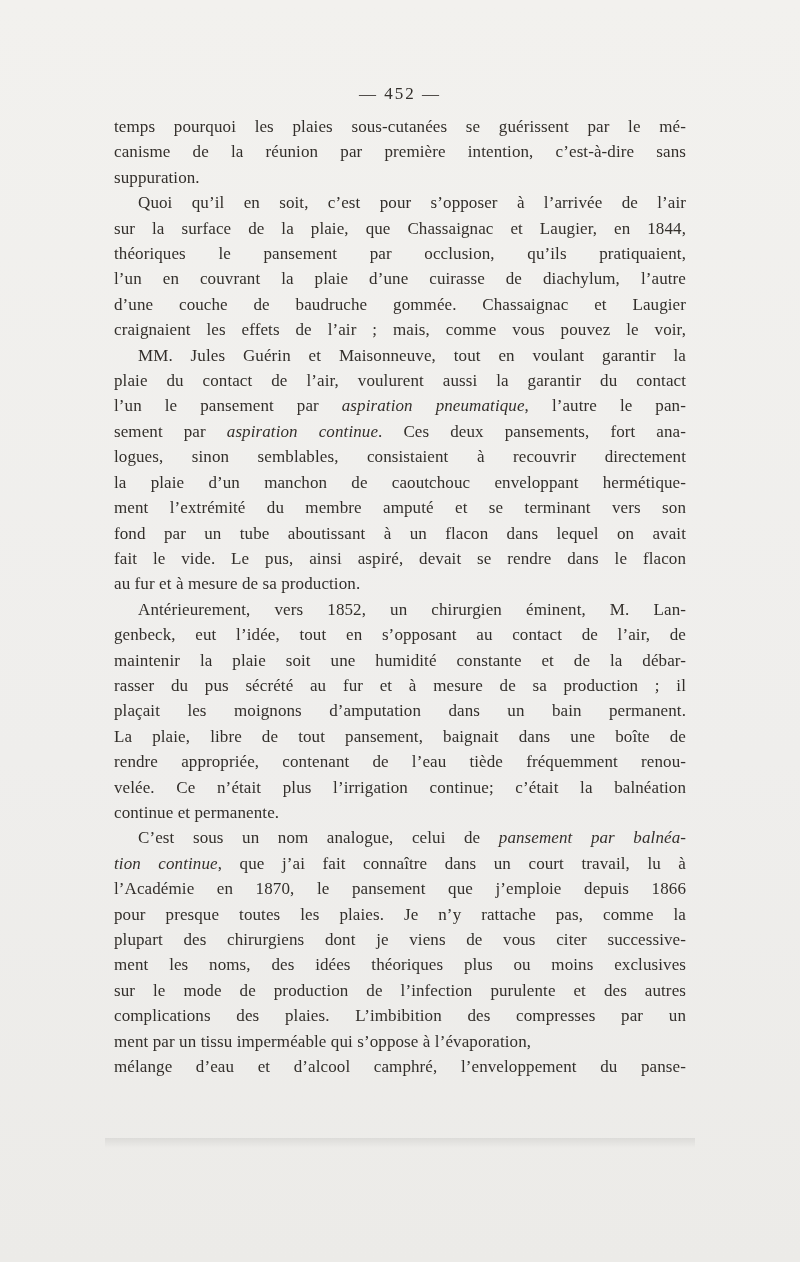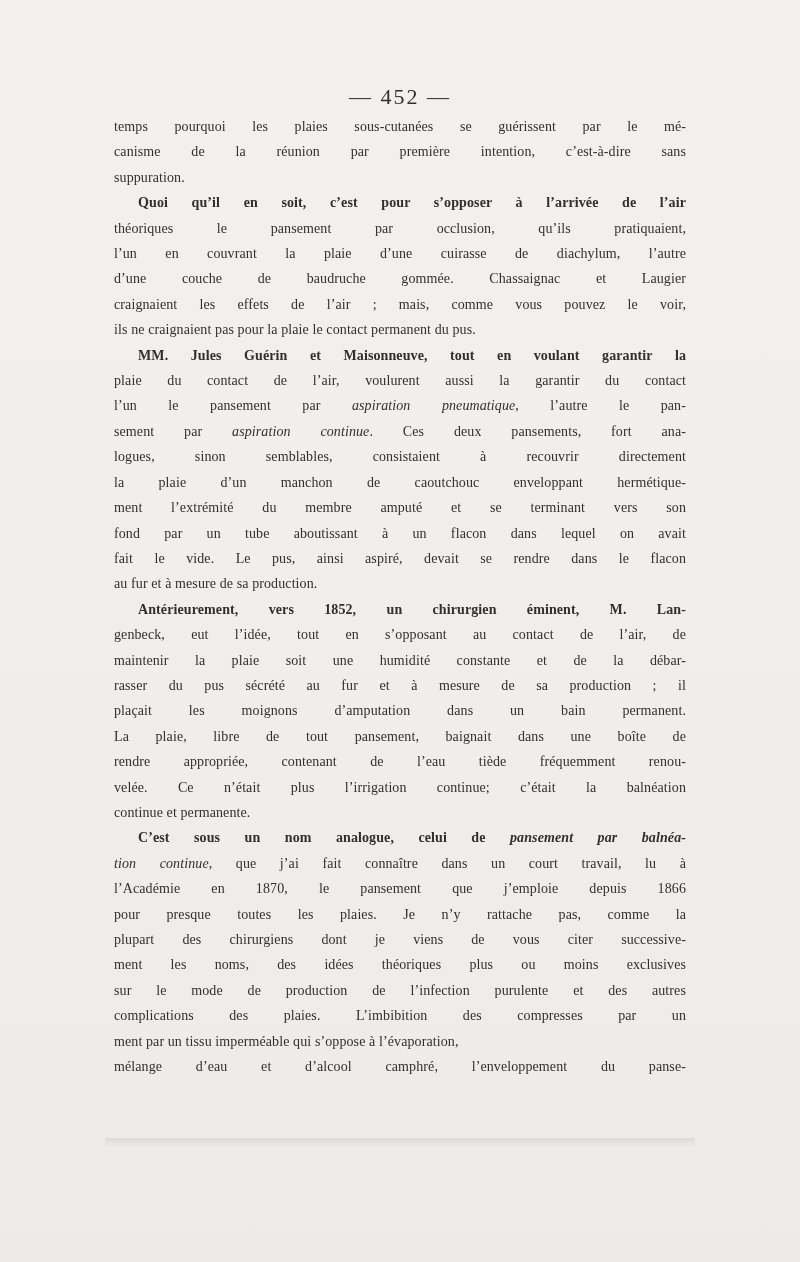--- a/index.html
+++ b/index.html
@@ -18,56 +18,56 @@
     background:linear-gradient(180deg,#f2f1ee 0%,#efeeec 60%,#ecebe8 100%);
   }
   
   .page::after{
     content:"";position:absolute;left:105px;right:105px;top:1138px;height:10px;
     background:linear-gradient(rgba(0,0,0,0.07),rgba(0,0,0,0));
     pointer-events:none;
   }
   .page-number{
     position:absolute;top:84px;left:0;width:800px;
-    text-align:center;font-size:22px;letter-spacing:2px;
+    text-align:center;font-size:17px;letter-spacing:2px;
     color:var(--ink);
   }
   .text-block{
     position:absolute;top:114px;left:114px;width:572px;
   }
   .paragraph{margin:0;padding:0;}
   .line{
-    font-size:14px;
+    font-size:17px;
     line-height:25.4px;
     text-align:justify;
     text-align-last:justify;
     letter-spacing:0.1px;
   }
   .line.last{text-align-last:left;}
-  .line.indent{text-indent:24px;font-weight:bold;}
+  .line.indent{text-indent:24px;}
   .line i{font-style:italic;}
 </style>
 </head>
 <body>
 
 <div class="page">
   <div class="page-number">— 452 —</div>
   <div class="text-block">
       <div class="paragraph">
         <div class="line">temps pourquoi les plaies sous-cutanées se guérissent par le mé-</div>
         <div class="line">canisme de la réunion par première intention, c’est-à-dire sans</div>
         <div class="line last">suppuration.</div>
       </div>
       <div class="paragraph">
         <div class="line indent">Quoi qu’il en soit, c’est pour s’opposer à l’arrivée de l’air</div>
+        <div class="line">sur la surface de la plaie, que Chassaignac et Laugier, en 1844,</div>
         <div class="line">théoriques le pansement par occlusion, qu’ils pratiquaient,</div>
         <div class="line">l’un en couvrant la plaie d’une cuirasse de diachylum, l’autre</div>
         <div class="line">d’une couche de baudruche gommée. Chassaignac et Laugier</div>
         <div class="line">craignaient les effets de l’air ; mais, comme vous pouvez le voir,</div>
-        <div class="line last">ils ne craignaient pas pour la plaie le contact permanent du pus.</div>
       </div>
       <div class="paragraph">
         <div class="line indent">MM. Jules Guérin et Maisonneuve, tout en voulant garantir la</div>
         <div class="line">plaie du contact de l’air, voulurent aussi la garantir du contact</div>
         <div class="line">l’un le pansement par <i>aspiration pneumatique</i>, l’autre le pan-</div>
         <div class="line">sement par <i>aspiration continue</i>. Ces deux pansements, fort ana-</div>
         <div class="line">logues, sinon semblables, consistaient à recouvrir directement</div>
         <div class="line">la plaie d’un manchon de caoutchouc enveloppant hermétique-</div>
         <div class="line">ment l’extrémité du membre amputé et se terminant vers son</div>
         <div class="line">fond par un tube aboutissant à un flacon dans lequel on avait</div>

